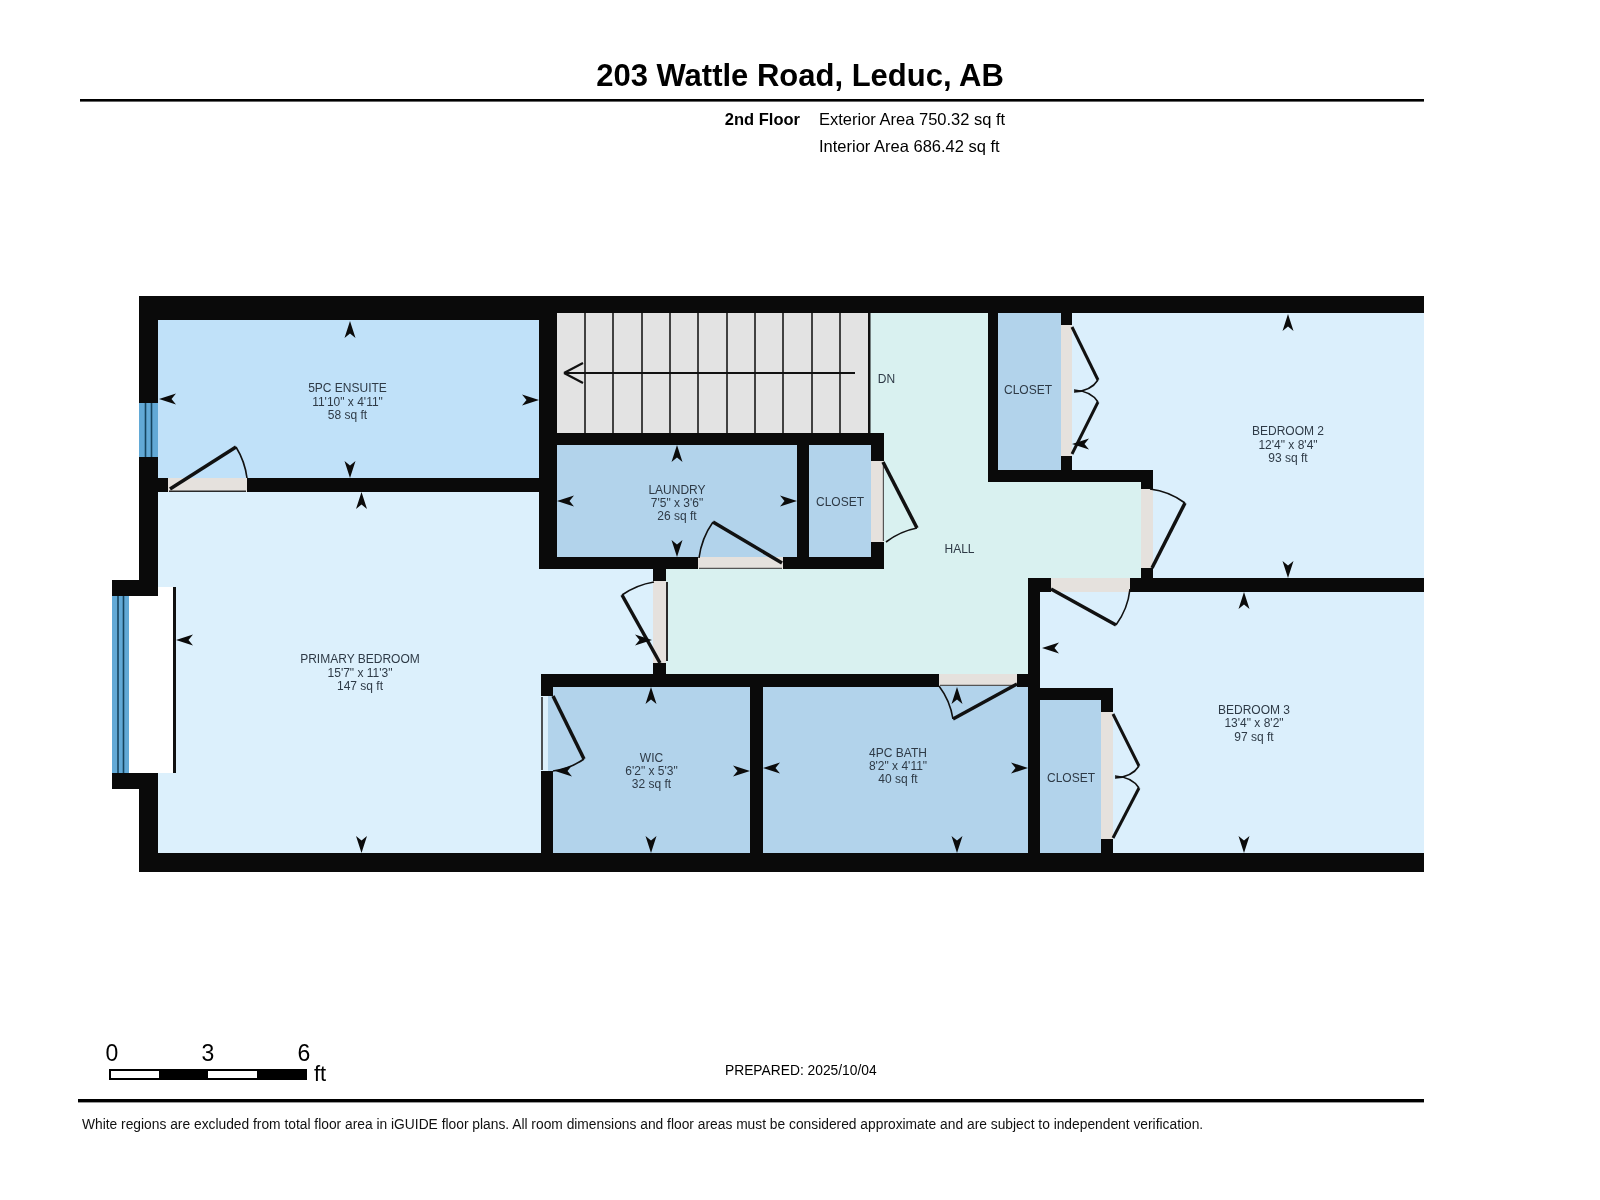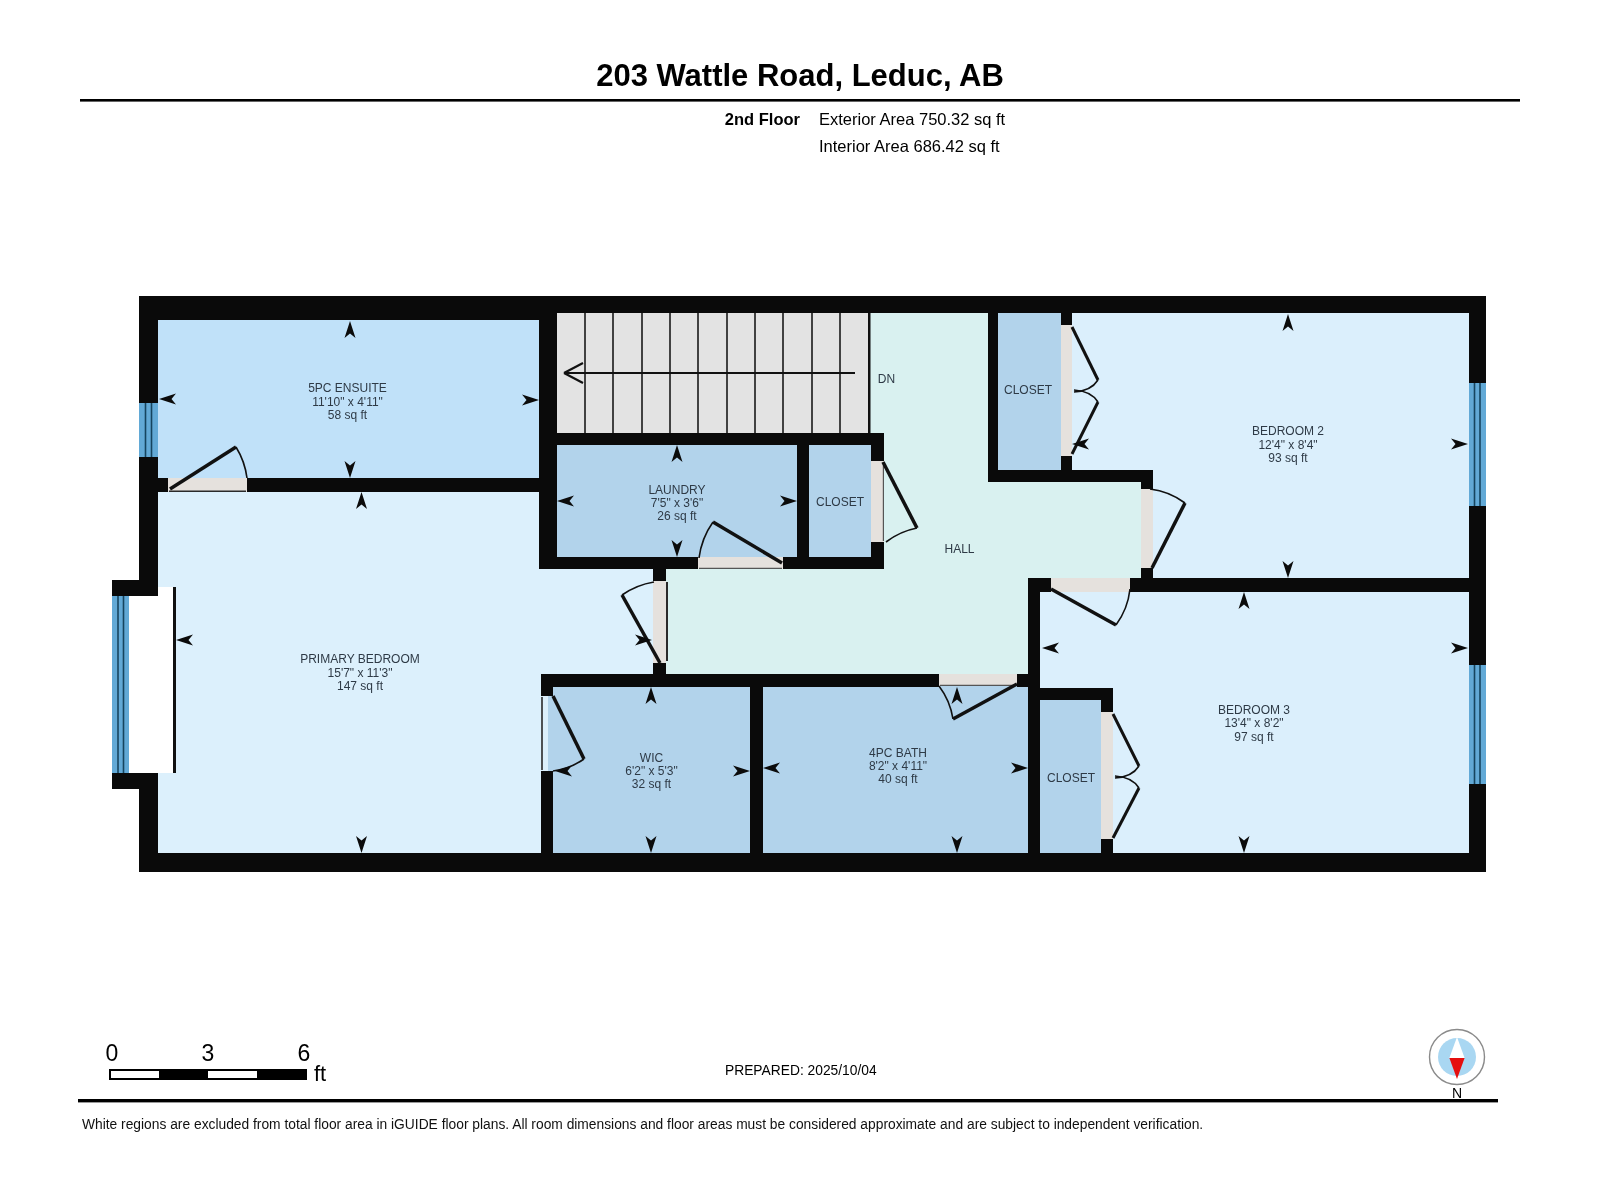--- a/index.html
+++ b/index.html
@@ -1,16 +1,16 @@
 <!DOCTYPE html>
 <html><head>
 <meta charset="utf-8">
 <style>
   html,body{margin:0;padding:0;background:#ffffff;}
-  .page{position:relative;width:1600px;height:1200px;background:#0ea5e9;overflow:hidden;
+  .page{position:relative;width:1424px;height:1200px;background:#0ea5e9;overflow:hidden;
         font-family:"Liberation Sans", sans-serif;}
   svg{position:absolute;left:0;top:0;}
   text{font-family:"Liberation Sans", sans-serif;}
 </style>
 </head>
 <body>
 <div class="page">
 <svg width="1600" height="1200" viewBox="0 0 1600 1200">
 
   <rect x="0" y="0" width="1600" height="1200" fill="#ffffff"></rect>

